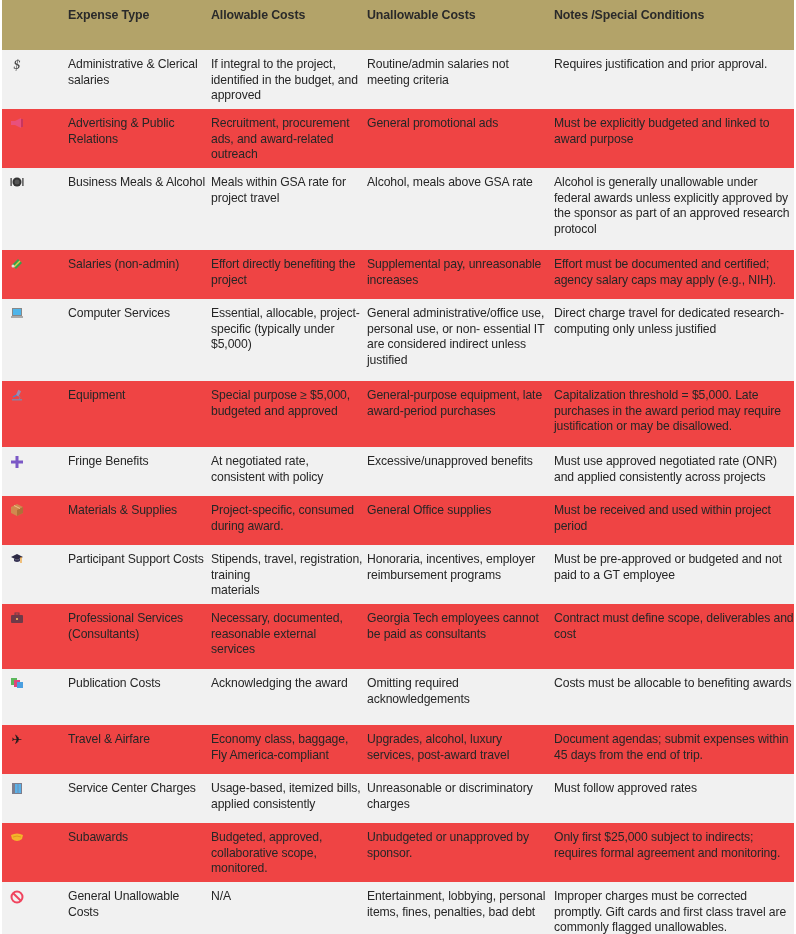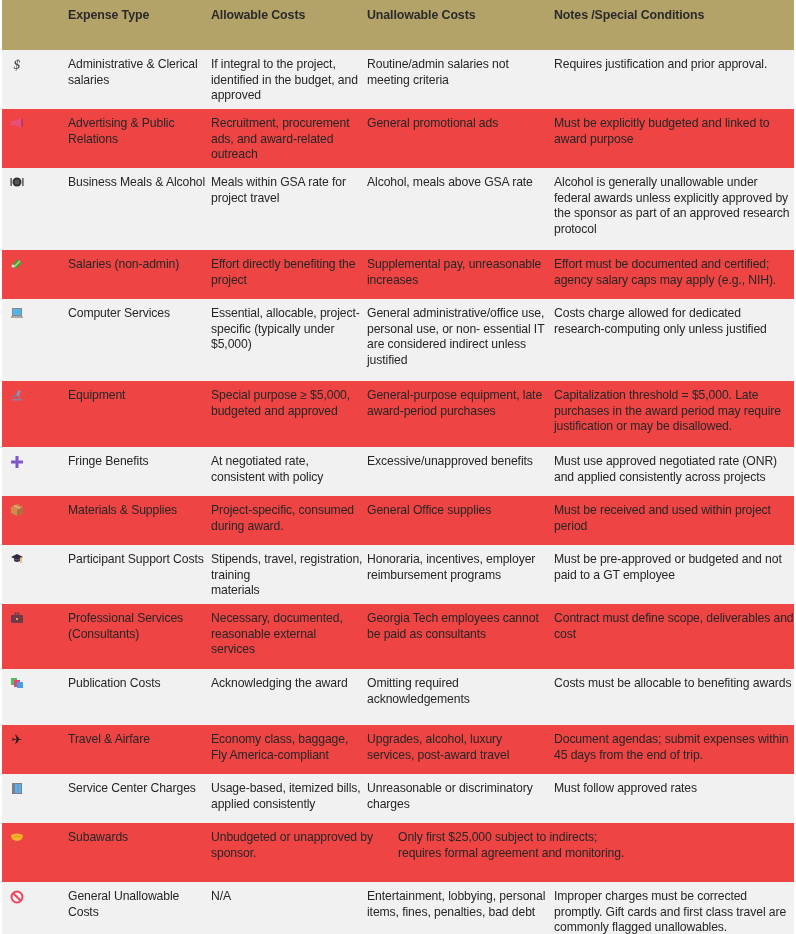--- a/index.html
+++ b/index.html
@@ -96,21 +96,21 @@
         <svg width="14" height="12" viewBox="0 0 14 12">
             <rect x="2" y="1" width="10" height="8" fill="#888"></rect>
             <rect x="3" y="2" width="8" height="6" fill="#4fb5ea"></rect>
             <rect x="1" y="9" width="12" height="2" fill="#aaa"></rect>
           </svg>
       </span>
     </div>
     <div class="cell c-type">Computer Services</div>
     <div class="cell c-allow">Essential, allocable, project-specific (typically under $5,000)</div>
     <div class="cell c-unallow">General administrative/office use, personal use, or non- essential IT are considered indirect unless justified</div>
-    <div class="cell c-notes">Costs charge allowed for dedicated research-computing only unless justified</div>
+    <div class="cell c-notes">Direct charge travel for dedicated research-computing only unless justified</div>
   </div>
 
   <div class="row white" style="height:66px">
     <div class="cell c-icon">
       <span class="icon">
         <svg width="14" height="12" viewBox="0 0 14 12">
             <rect x="7" y="1" width="3" height="6" fill="#9a8bb0" transform="rotate(25 8 4)"></rect>
             <line x1="3" y1="8" x2="7" y2="6" stroke="#3b8fd8" stroke-width="1.3"></line>
             <rect x="2" y="10" width="10" height="1.5" fill="#8a80a0"></rect>
             <path d="M9 7 Q11 9 9 10" stroke="#8a80a0" fill="none"></path>
@@ -230,20 +230,21 @@
   <div class="row white" style="height:59px">
     <div class="cell c-icon">
       <span class="icon">
         <svg width="14" height="12" viewBox="0 0 14 12">
             <path d="M1 4 Q7 1 13 4 L12 8 Q7 12 2 8 Z" fill="#f5b42a"></path>
             <path d="M3 6 Q7 4 11 6" stroke="#d9921a" fill="none" stroke-width="0.8"></path>
           </svg>
       </span>
     </div>
     <div class="cell c-type">Subawards</div>
+    <div class="cell c-allow">Budgeted, approved, collaborative scope, monitored.</div>
     <div class="cell c-unallow">Unbudgeted or unapproved by sponsor.</div>
     <div class="cell c-notes">Only first $25,000 subject to indirects; requires formal agreement and monitoring.</div>
   </div>
 
   <div class="row grey" style="height:65px">
     <div class="cell c-icon">
       <span class="icon">
         <svg width="14" height="14" viewBox="0 0 14 14">
             <circle cx="7" cy="7" r="5.5" fill="none" stroke="#f0445e" stroke-width="2"></circle>
             <line x1="3.2" y1="3.2" x2="10.8" y2="10.8" stroke="#f0445e" stroke-width="2"></line>

